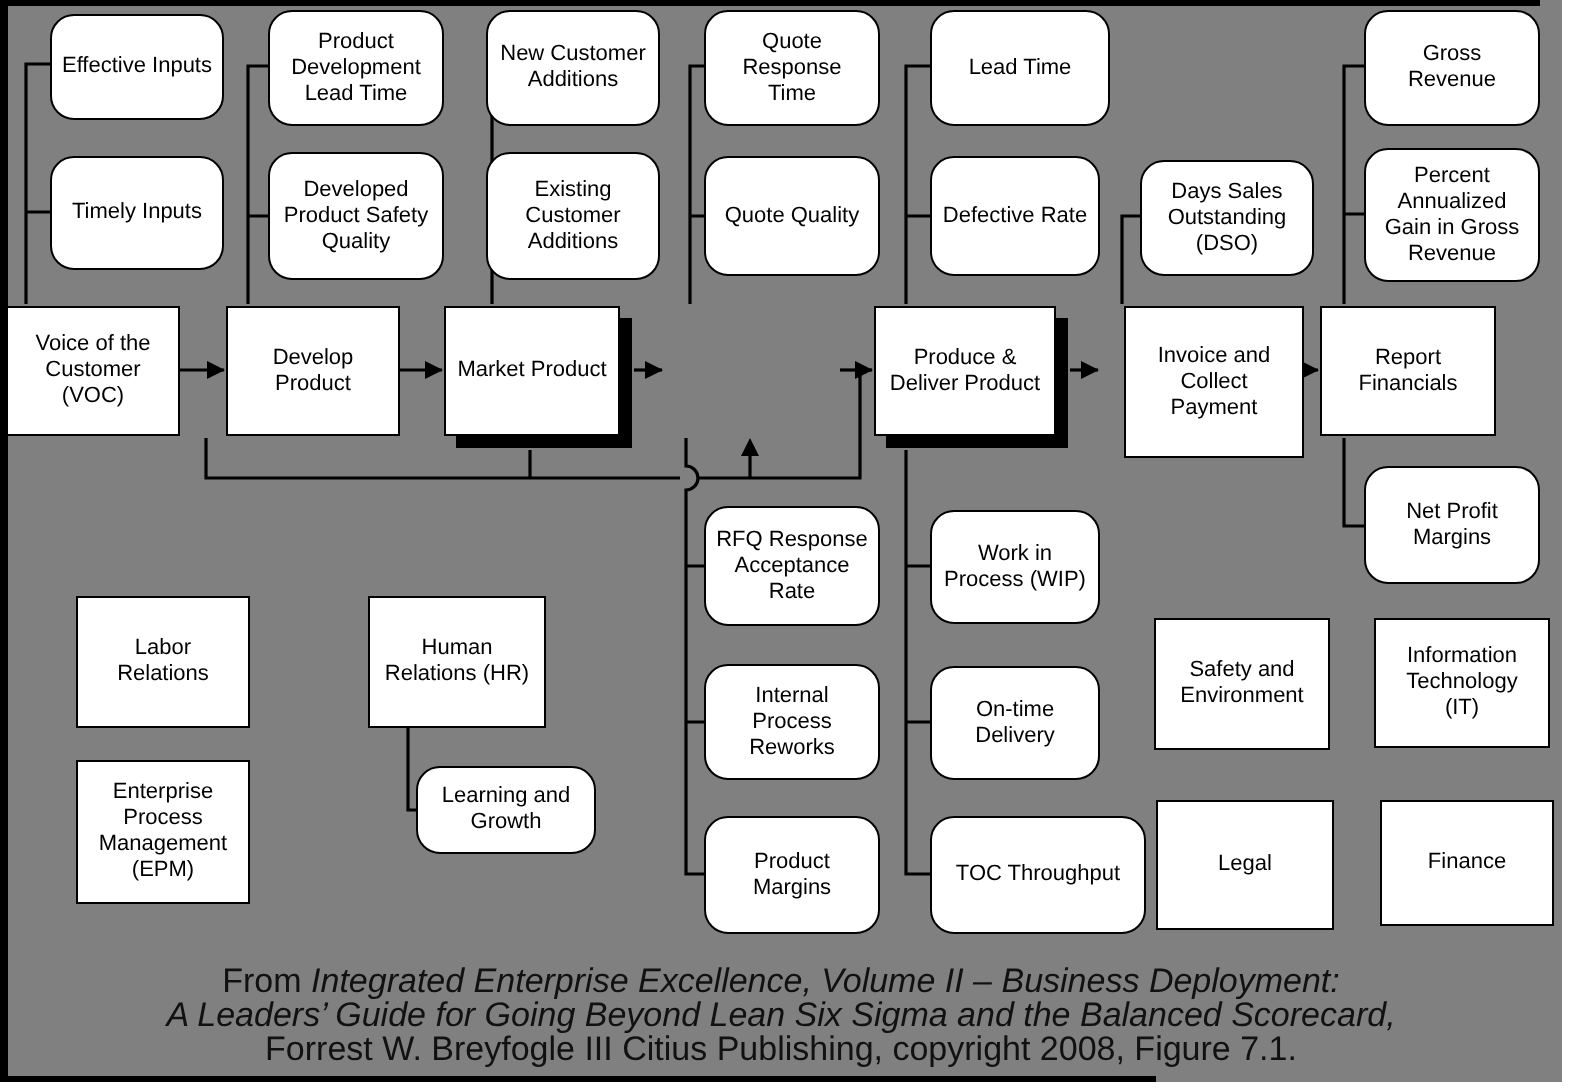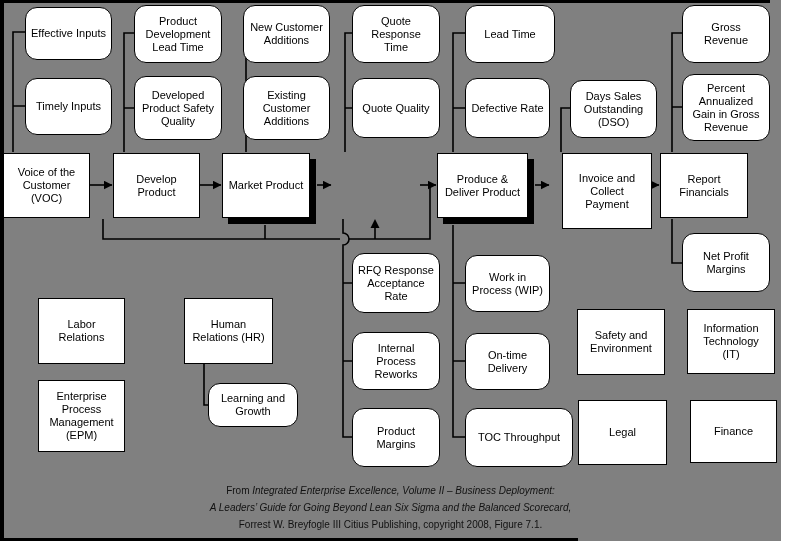--- a/index.html
+++ b/index.html
@@ -10,21 +10,21 @@
   #border-top{left:0;top:0;width:770px;height:3px;}
   #border-left{left:0;top:0;width:4px;height:541px;}
   #border-bottom{left:0;top:538px;width:578px;height:3px;}
   svg.wires{position:absolute;left:0;top:0;pointer-events:none;}
   .box{position:absolute;box-sizing:border-box;background:#fff;border:1.5px solid #000;
        display:flex;align-items:center;justify-content:center;text-align:center;
        font-size:11px;line-height:13px;color:#000;padding:0 2px;}
   .round{border-radius:12px;}
   .shadow{box-shadow:6px 6px 0 0 #000;}
   .caption{position:absolute;left:0;top:482px;width:781px;text-align:center;
-           font-size:10px;line-height:17px;color:#111;}
+           font-size:17px;line-height:17px;color:#111;}
   .caption i{font-style:italic;}
 </style>
 </head>
 <body>
 
 <div id="stage">
   <div id="gray-canvas"></div>
   <div id="border-top" class="fig-border"></div>
   <div id="border-left" class="fig-border"></div>
   <div id="border-bottom" class="fig-border"></div>

